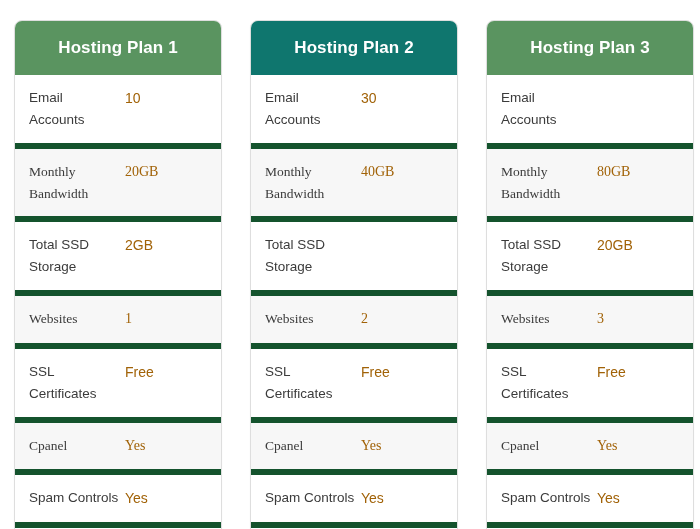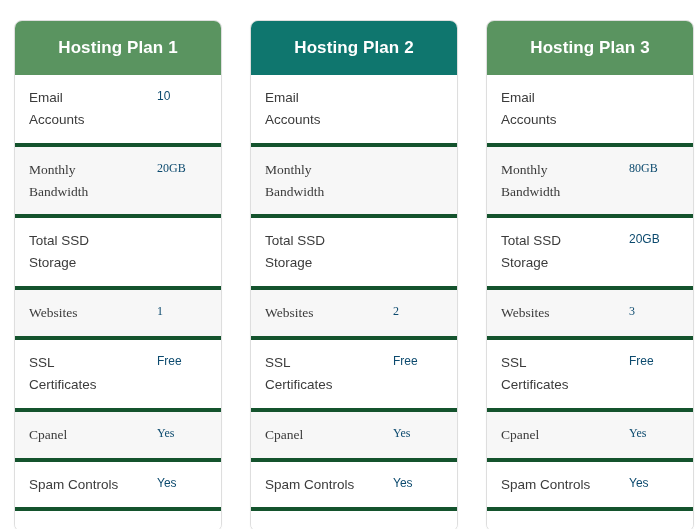--- a/index.html
+++ b/index.html
@@ -50,42 +50,41 @@
   }
 
   .plan-body {
     background: #ffffff;
   }
 
   .feature-row {
     display: flex;
     align-items: flex-start;
     padding: 12px 0 12px 14px;
-    border-bottom: 4px solid #14532d;
+    border-bottom: 6px solid #14532d;
     box-sizing: border-box;
     min-height: 40px;
-    gap: 32px;
   }
   .feature-row.alt {
     background: #f7f7f7;
     font-family: Liberation Serif, serif;
   }
   .feature-label {
     width: 96px;
     flex: 0 0 96px;
     font-size: 13.5px;
     color: #3b3b3b;
     line-height: 1.62;
     padding-right: 6px;
     box-sizing: border-box;
   }
   .feature-value {
     flex: 1 1 auto;
-    font-size: 12px;
-    color: #0c4a6e;
+    font-size: 14px;
+    color: #a16207;
     line-height: 1.62;
     box-sizing: border-box;
   }
 
   .plan-footer {
     height: 20px;
     background: #ffffff;
   }
 </style>
 </head>
@@ -101,20 +100,21 @@
       <div class="feature-row">
         <div class="feature-label">Email Accounts</div>
         <div class="feature-value">10</div>
       </div>
       <div class="feature-row alt">
         <div class="feature-label">Monthly Bandwidth</div>
         <div class="feature-value">20GB</div>
       </div>
       <div class="feature-row">
         <div class="feature-label">Total SSD Storage</div>
+        <div class="feature-value">2GB</div>
       </div>
       <div class="feature-row alt">
         <div class="feature-label">Websites</div>
         <div class="feature-value">1</div>
       </div>
       <div class="feature-row">
         <div class="feature-label">SSL Certificates</div>
         <div class="feature-value">Free</div>
       </div>
       <div class="feature-row alt">
@@ -129,23 +129,25 @@
     <div class="plan-footer"></div>
   </div>
 
   <div class="plan-card">
     <div class="plan-header" style="background-color: #0f766e;">
       <div class="plan-header-title">Hosting Plan 2</div>
     </div>
     <div class="plan-body">
       <div class="feature-row">
         <div class="feature-label">Email Accounts</div>
+        <div class="feature-value">30</div>
       </div>
       <div class="feature-row alt">
         <div class="feature-label">Monthly Bandwidth</div>
+        <div class="feature-value">40GB</div>
       </div>
       <div class="feature-row">
         <div class="feature-label">Total SSD Storage</div>
       </div>
       <div class="feature-row alt">
         <div class="feature-label">Websites</div>
         <div class="feature-value">2</div>
       </div>
       <div class="feature-row">
         <div class="feature-label">SSL Certificates</div>

